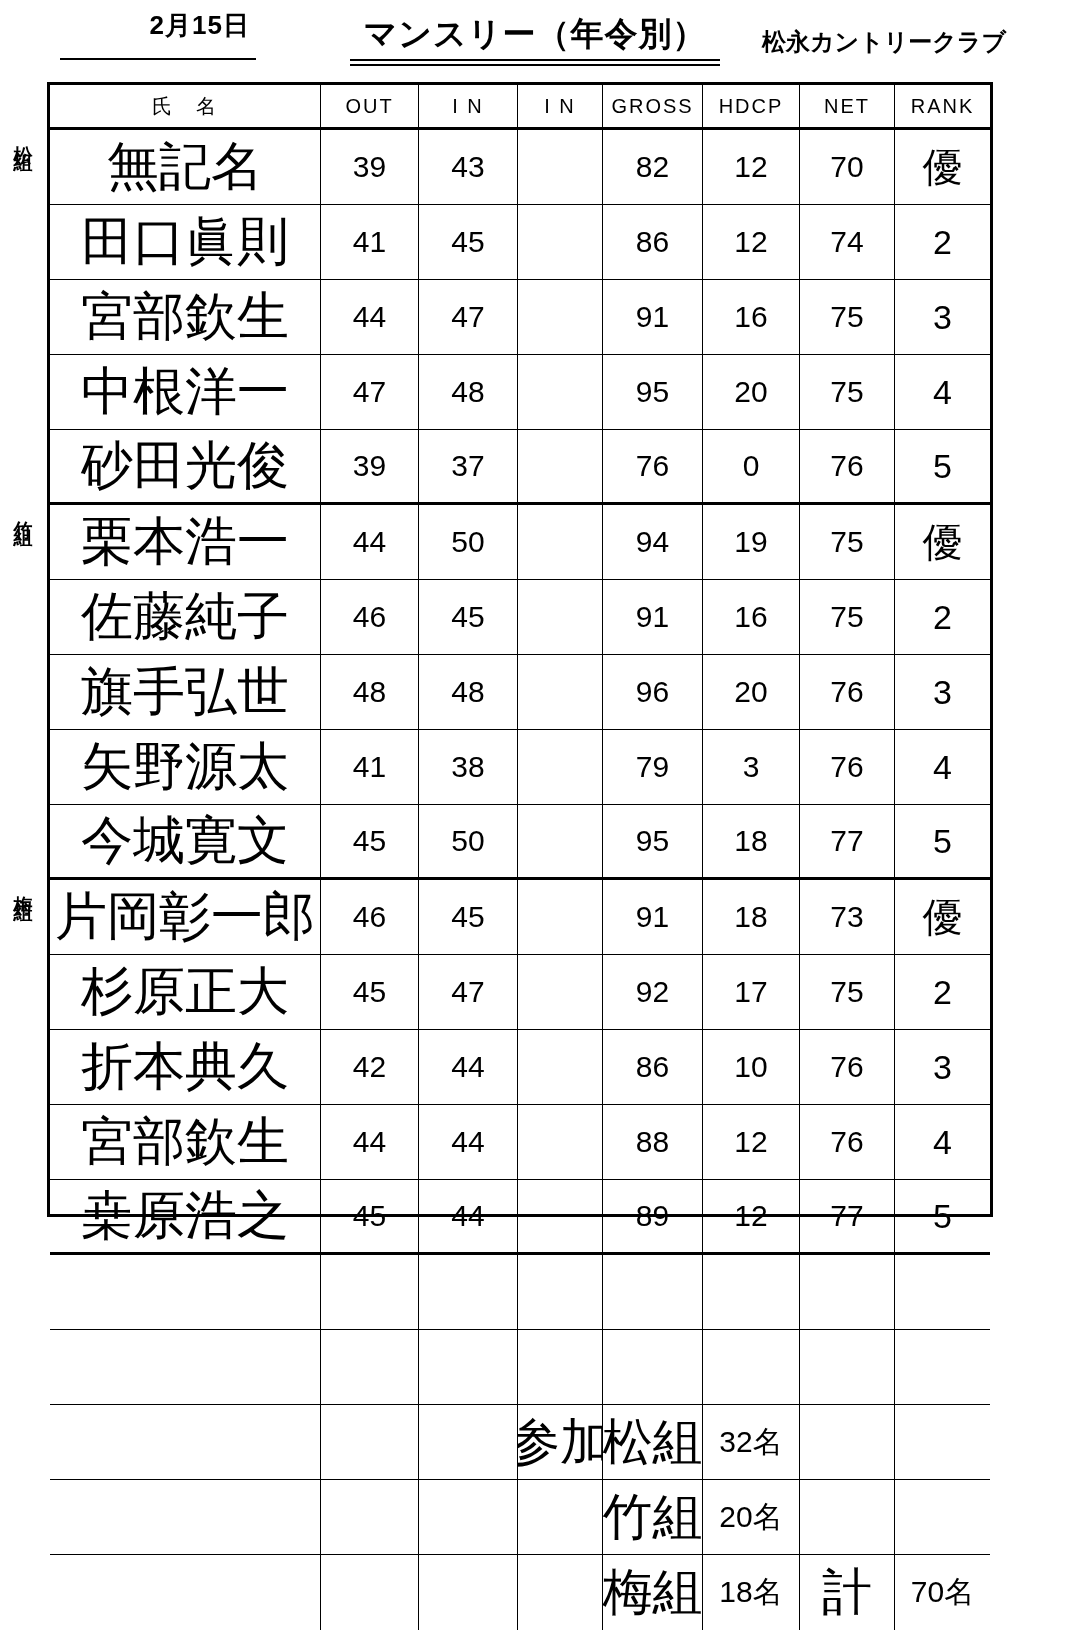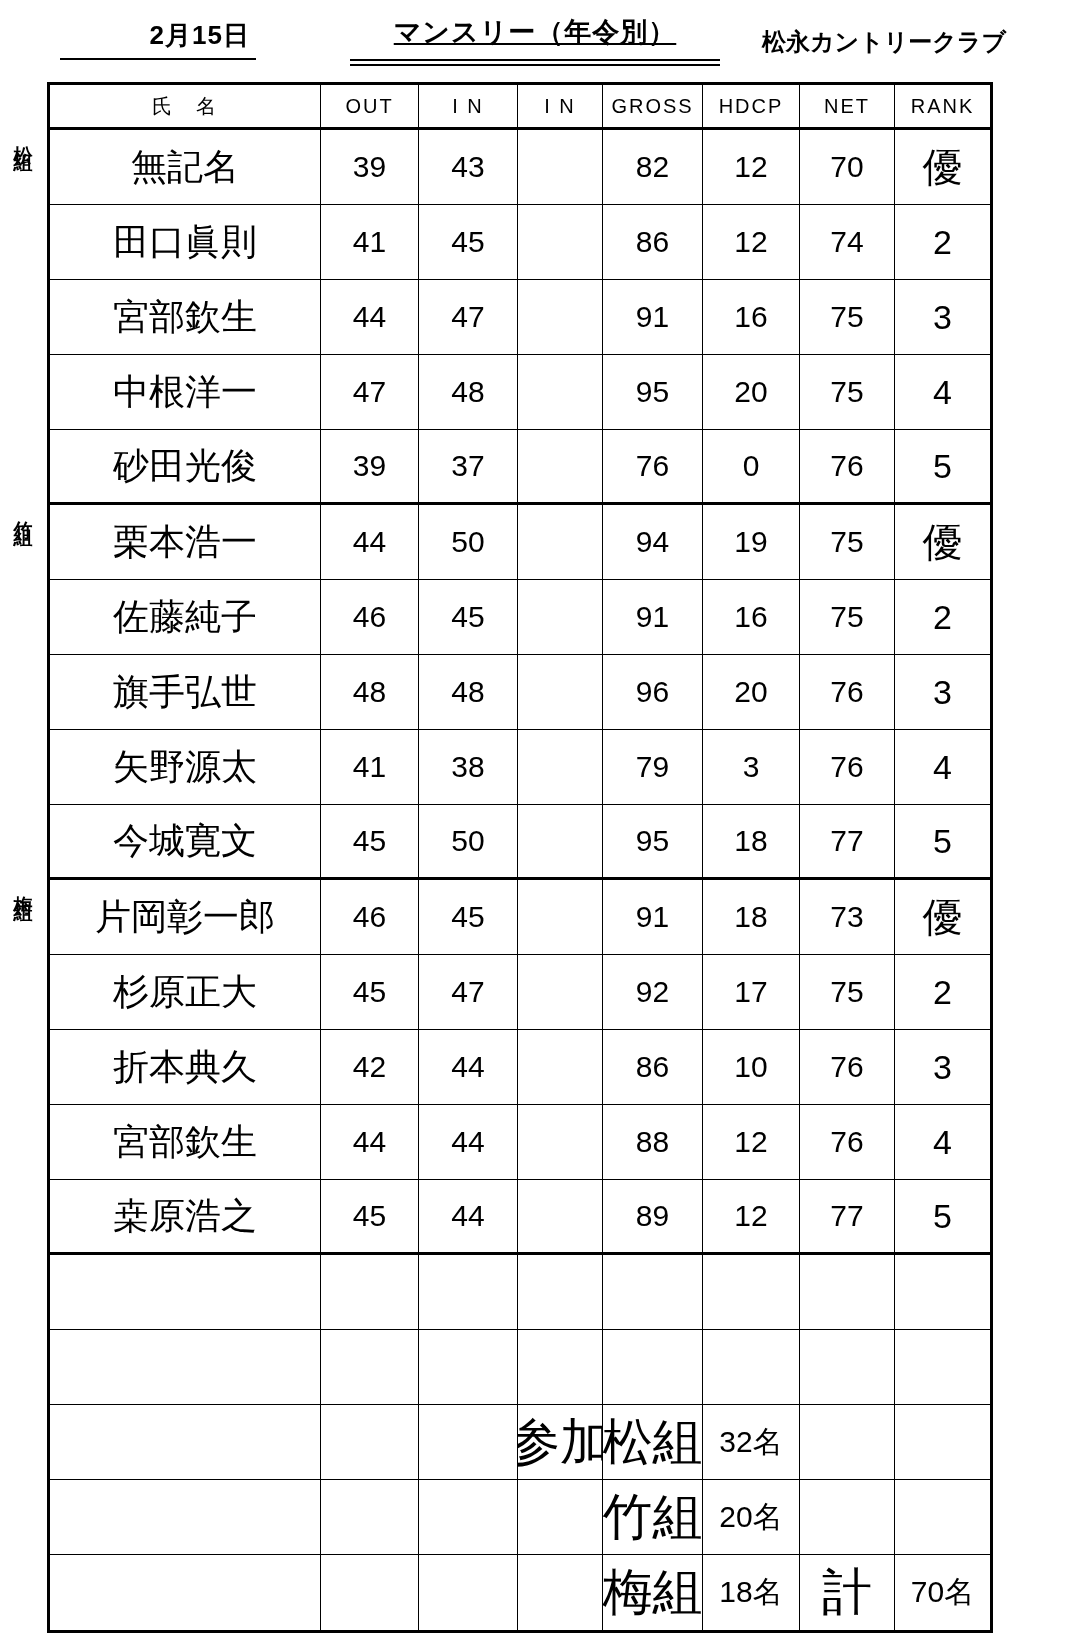--- a/index.html
+++ b/index.html
@@ -5,65 +5,65 @@
   * { margin:0; padding:0; box-sizing:border-box; }
   html,body { background:#ffffff; }
   body { font-family:"Liberation Sans","DejaVu Sans",sans-serif; color:#000; }
   .page { position:relative; width:1073px; height:1635px; background:#fff; overflow:hidden; }
 
   
   .date-wrap {
     position:absolute; left:60px; top:20px; width:196px; height:40px;
     border-bottom:2px solid #000;
     display:flex; align-items:flex-end; justify-content:flex-end;
-    font-size:26px; font-weight:bold; letter-spacing:1px; padding:0 6px 5px 0;
+    font-size:26px; font-weight:bold; letter-spacing:1px; padding:0 6px 15px 0;
   }
   .title-wrap {
     position:absolute; left:350px; top:14px; width:370px; height:52px;
     border-bottom:7px double #000;
-    display:flex; align-items:flex-start; justify-content:center;
-    font-size:27px; font-weight:bold; letter-spacing:1px; padding-bottom:4px;text-decoration:underline;
+    display:flex; align-items:center; justify-content:center;
+    font-size:33px; font-weight:bold; letter-spacing:1px; padding-bottom:4px;
   }
   .club-wrap {
     position:absolute; left:762px; top:28px; width:250px; height:30px;
     display:flex; align-items:flex-end; justify-content:flex-start;
     font-size:24px; font-weight:bold;
   }
 
   
   .group-label {
     position:absolute; left:10px; width:26px;
     writing-mode:vertical-rl; text-orientation:upright;
     font-size:19px; font-weight:bold; letter-spacing:7px; line-height:26px;
   }
   .group-matsu { top:131px; }
   .group-take  { top:506px; }
   .group-ume   { top:881px; }
 
   
   .results-table {
     position:absolute; left:47px; top:82px;
-    width:946px; height:1551px;
+    width:946px; height:1135px;
     border:3px solid #000; background:#fff;
     display:grid;
     grid-template-columns:271px 98px 99px 85px 100px 97px 95px 95px;
     grid-template-rows:45px repeat(20, 75px);
   }
   .cell {
     border-right:1px solid #000; border-bottom:1px solid #000;
     display:flex; align-items:center; justify-content:center;
     overflow:hidden; white-space:nowrap;
   }
   .cell.lastcol { border-right:none; }
   .cell.lastrow { border-bottom:none; }
   .cell.thick   { border-bottom:3px solid #000; }
 
   .head { font-size:20px; letter-spacing:2px; }
   .head.name-head { font-size:20px; letter-spacing:2px; }
-  .name { font-size:36px; letter-spacing:0; }
+  .name { font-size:52px; letter-spacing:0; }
   .num  { font-size:30px; }
   .rank { font-size:34px; }
   .rank.win { font-size:40px; }
   .slabel { font-size:50px; font-weight:normal; }
   .scount { font-size:30px; }
 </style>
 </head>
 <body>
 
 <div class="page">

